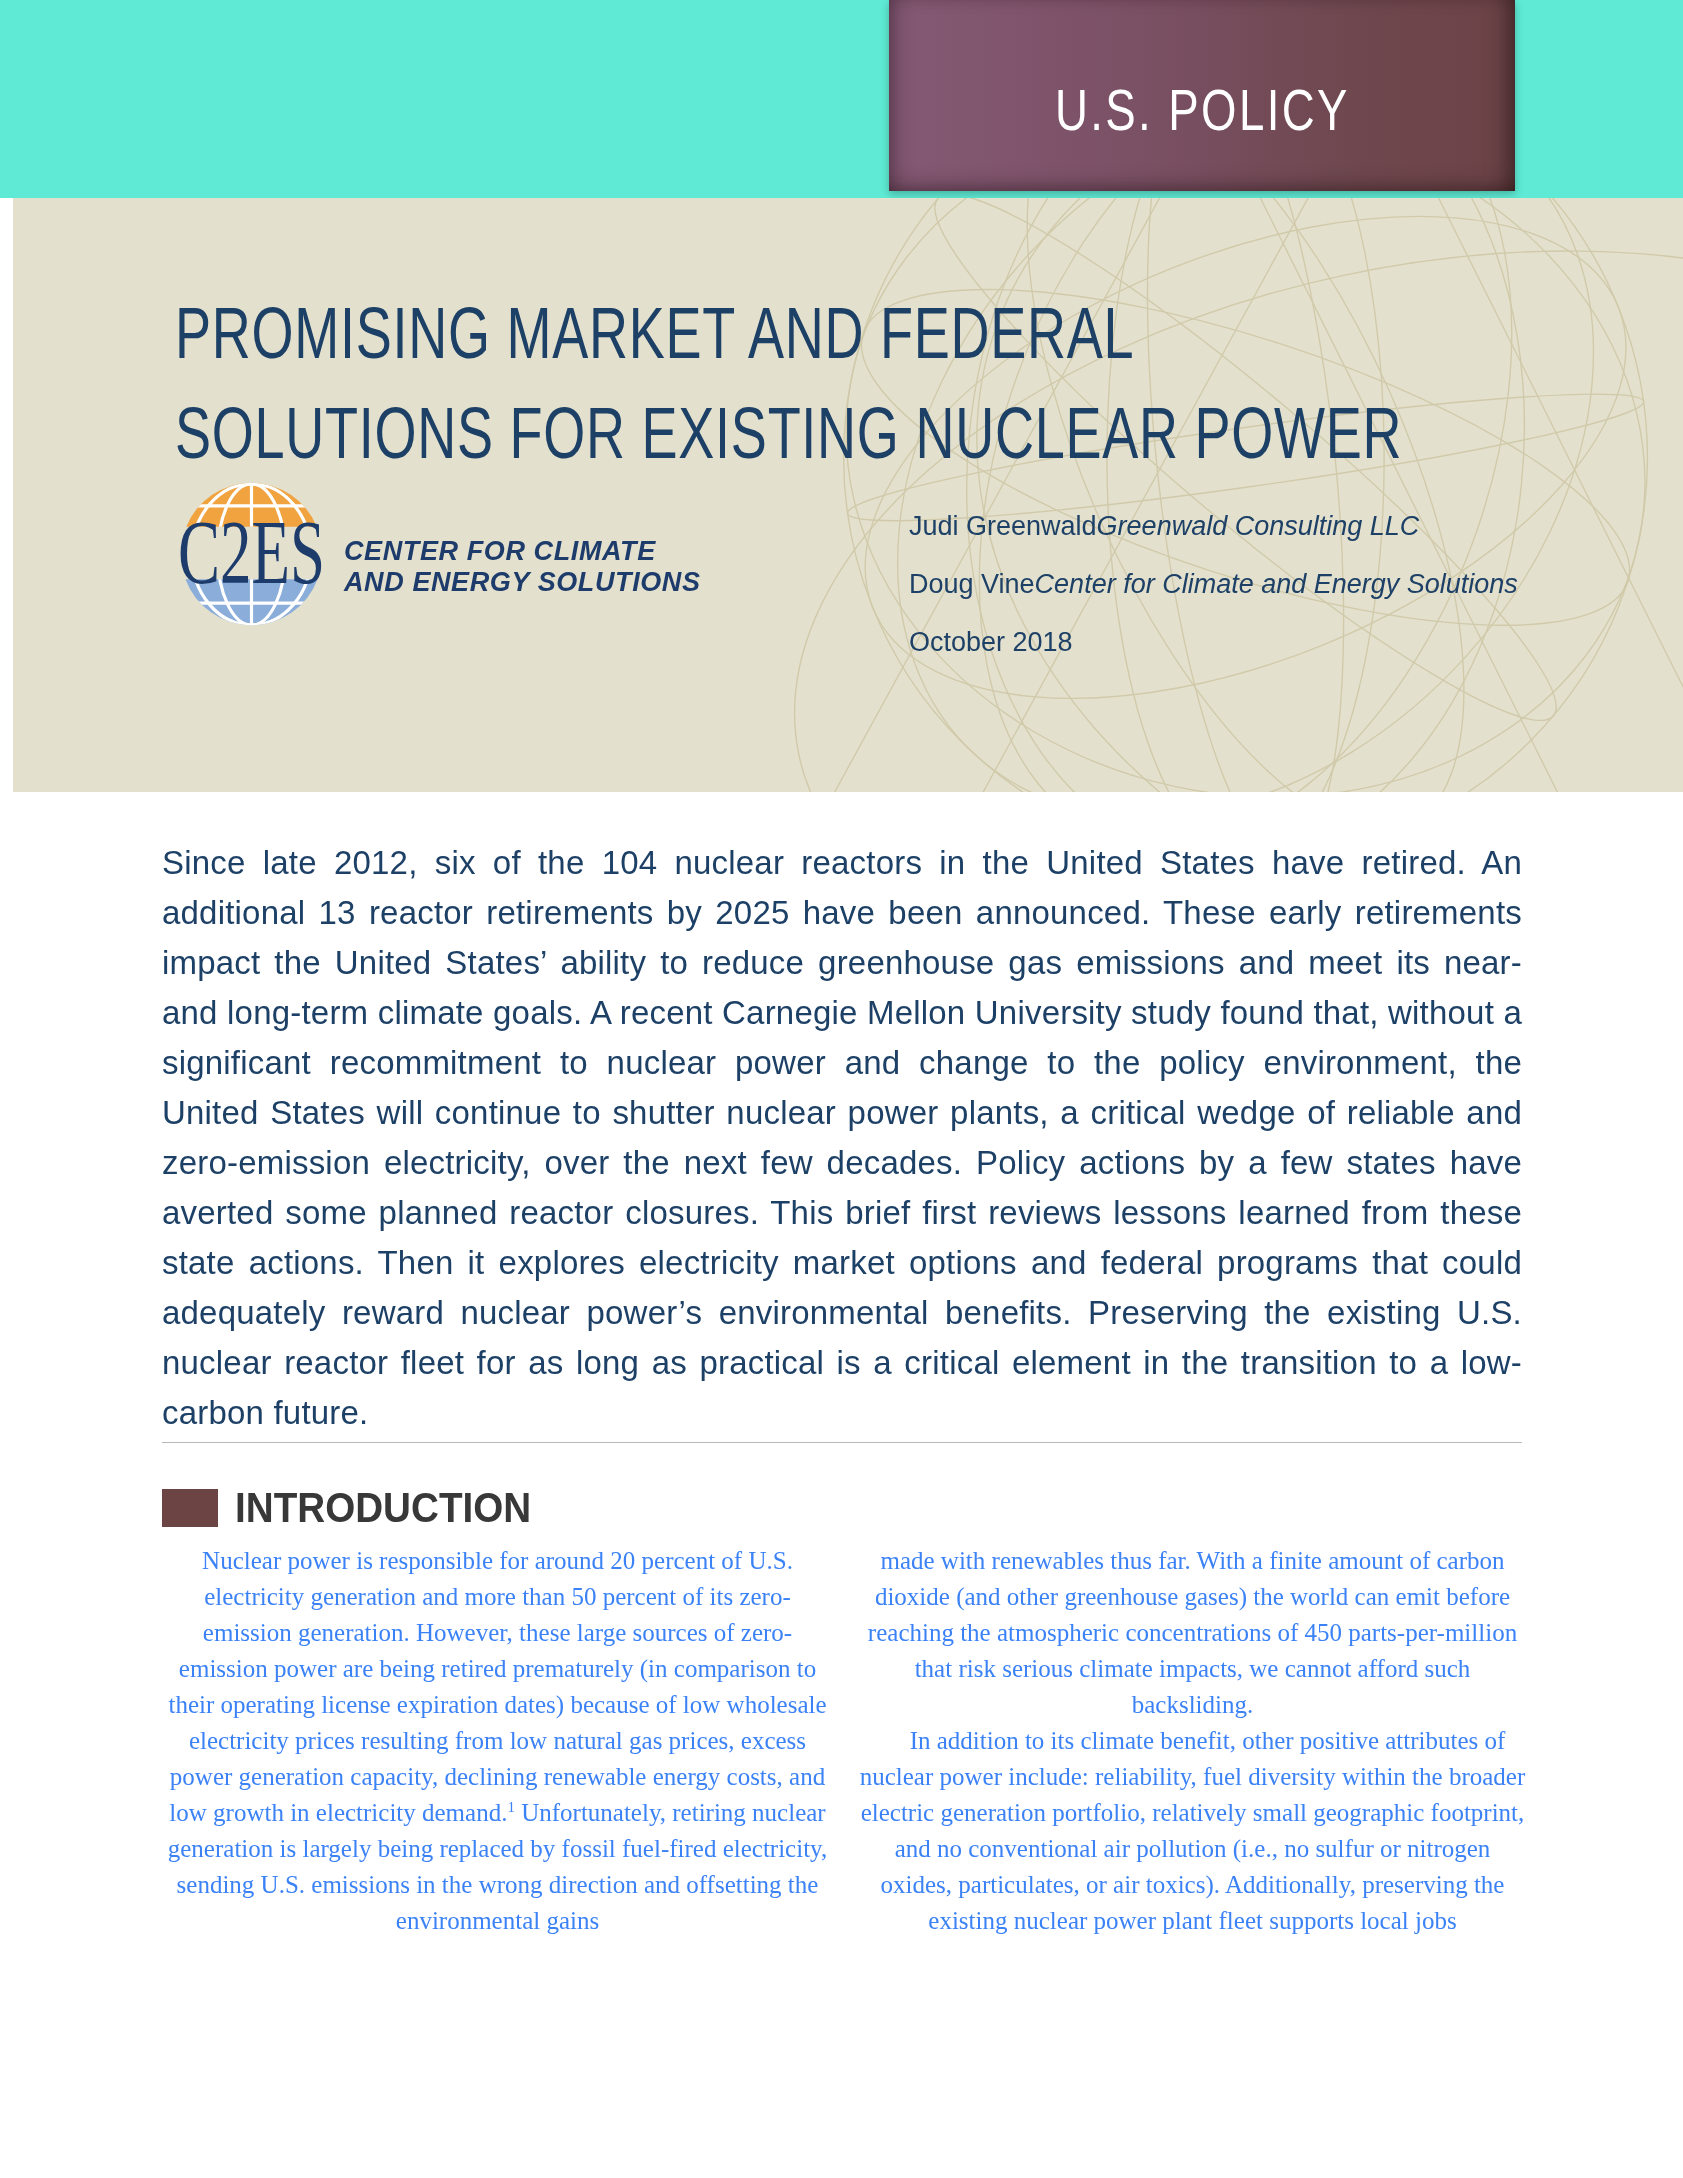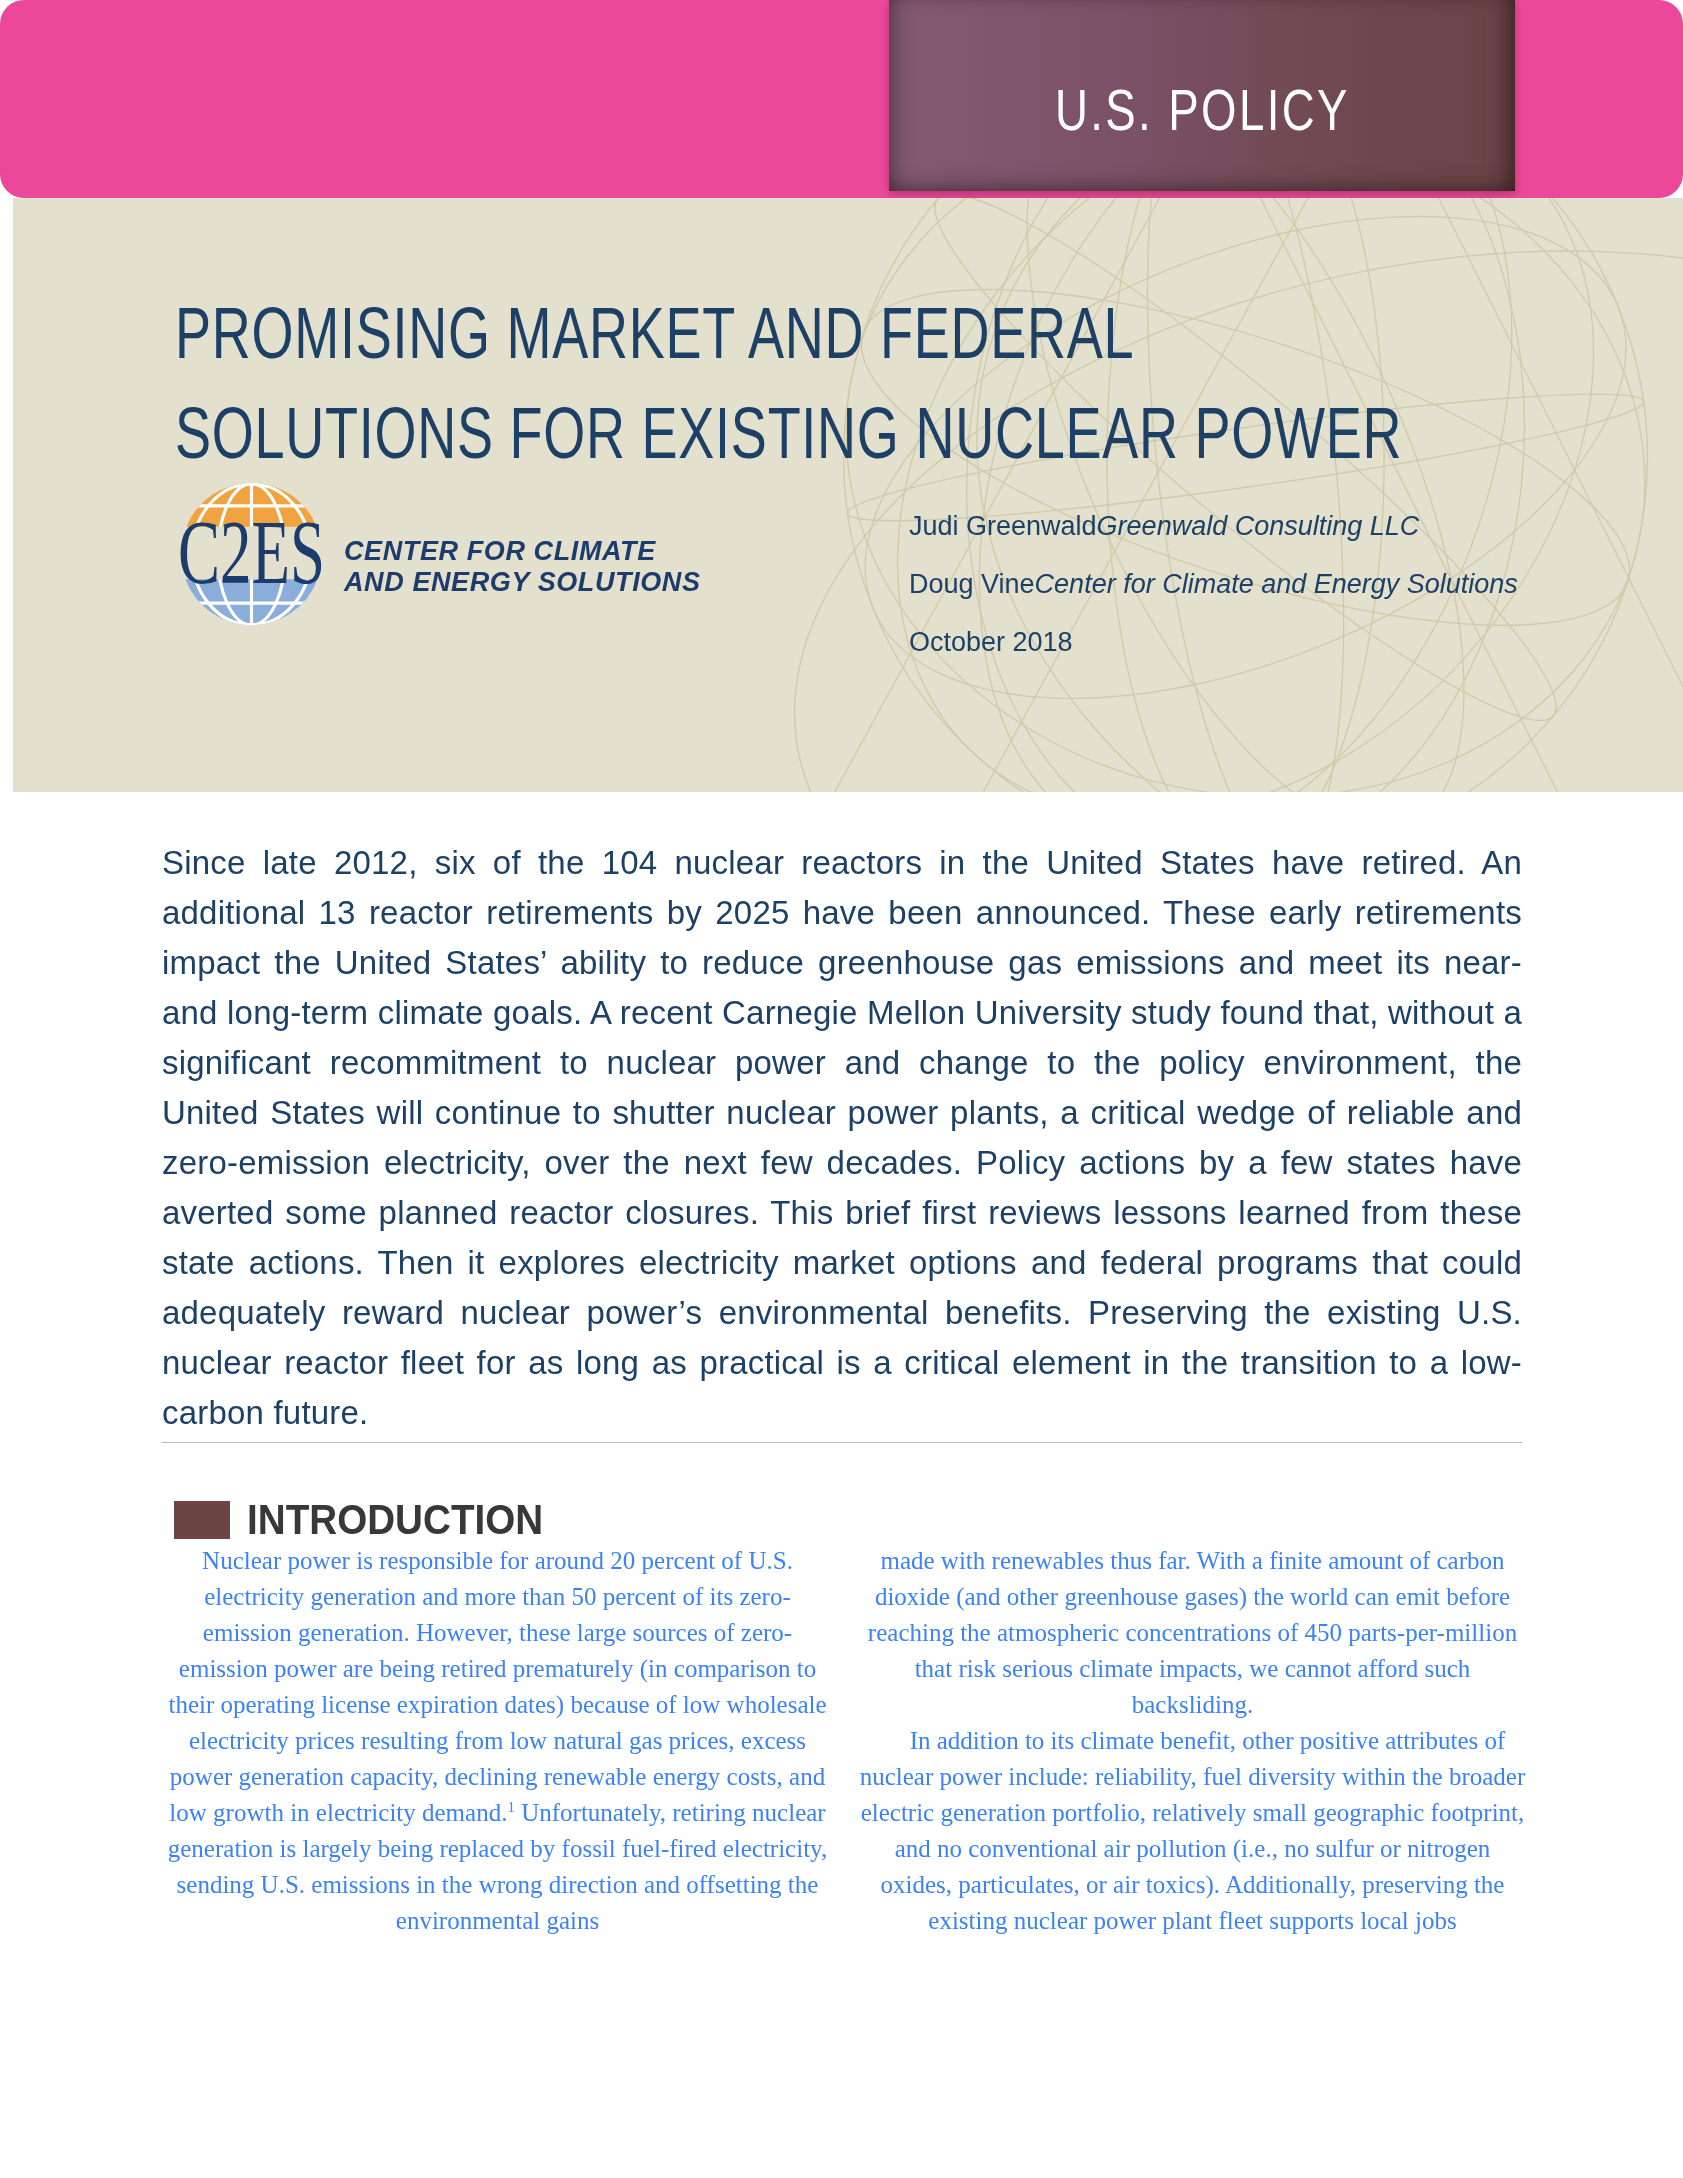--- a/index.html
+++ b/index.html
@@ -1,20 +1,20 @@
 <!DOCTYPE html>
 <html><head>
 <meta charset="utf-8">
 <style>
   html,body { margin:0; padding:0; background:#fff; }
   .page { position:relative; width:1683px; height:2178px; background:#ffffff; overflow:hidden;
           font-family:"Liberation Sans", sans-serif; }
 
   
-  .banner { position:absolute; top:0; left:0; width:1683px; height:198px; background:#ec4899;border-radius:24px; }
+  .banner { position:absolute; top:0; left:0; width:1683px; height:198px; background:#5eead4; }
   .kicker { position:absolute; left:889px; top:0; width:626px; height:191px;
             background:linear-gradient(to right,#845974 0%,#7b5166 38%,#6f4850 72%,#6b4346 100%);
             box-shadow: inset 16px 0 20px -12px rgba(35,18,28,.45),
                         inset -18px 0 22px -12px rgba(25,12,12,.55),
                         inset 0 -16px 20px -12px rgba(25,12,12,.35),
                         0 3px 8px rgba(0,0,0,.25);
             display:flex; align-items:center; justify-content:center; }
   .kicker-text { color:#ffffff; font-size:57px; font-weight:400; letter-spacing:3px;
                  transform:translateY(14px) scaleX(.8); white-space:nowrap; }
 
@@ -41,21 +41,21 @@
   .pub-date { margin-top:0; }
 
   
   .abstract { position:absolute; left:162px; top:838px; width:1360px; margin:0;
               color:#1d4066; font-size:33px; line-height:50px; letter-spacing:0.2px;
               text-align:justify; }
 
   .rule { position:absolute; left:162px; top:1442px; width:1360px; height:1px;
           background:#b9b9b9; border:none; margin:0; }
 
-  .section-heading { position:absolute; left:162px; top:1487px; margin:12px;
+  .section-heading { position:absolute; left:162px; top:1487px; margin:0;
                      display:flex; align-items:center; }
   .heading-square { width:56px; height:38px; background:#6d4444; margin-right:17px; flex:none; }
   .heading-text { color:#383838; font-size:42px; line-height:42px; font-weight:700;
                   transform:scaleX(.92); transform-origin:left center; white-space:nowrap; }
 
   .col { position:absolute; top:1543px; color:#3b82f6;
          font-family:Liberation Serif, serif; font-size:25px; line-height:36px;
          text-align:center; }
   .col p { margin:0; }
   .col-left  { left:162px; width:671px; }

